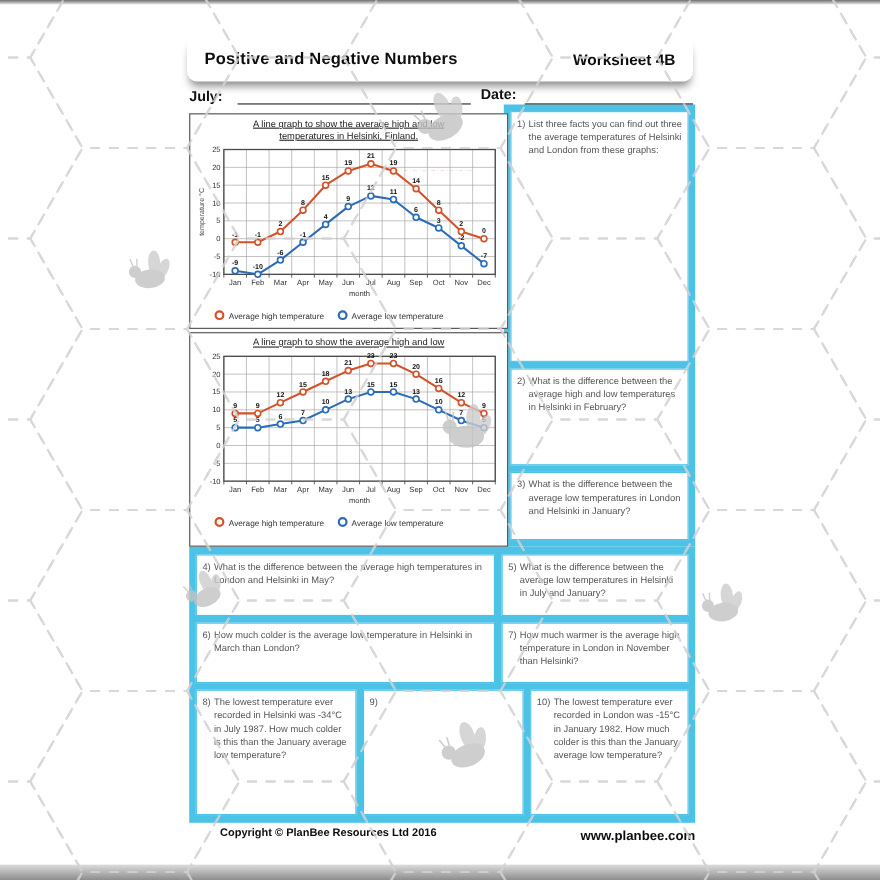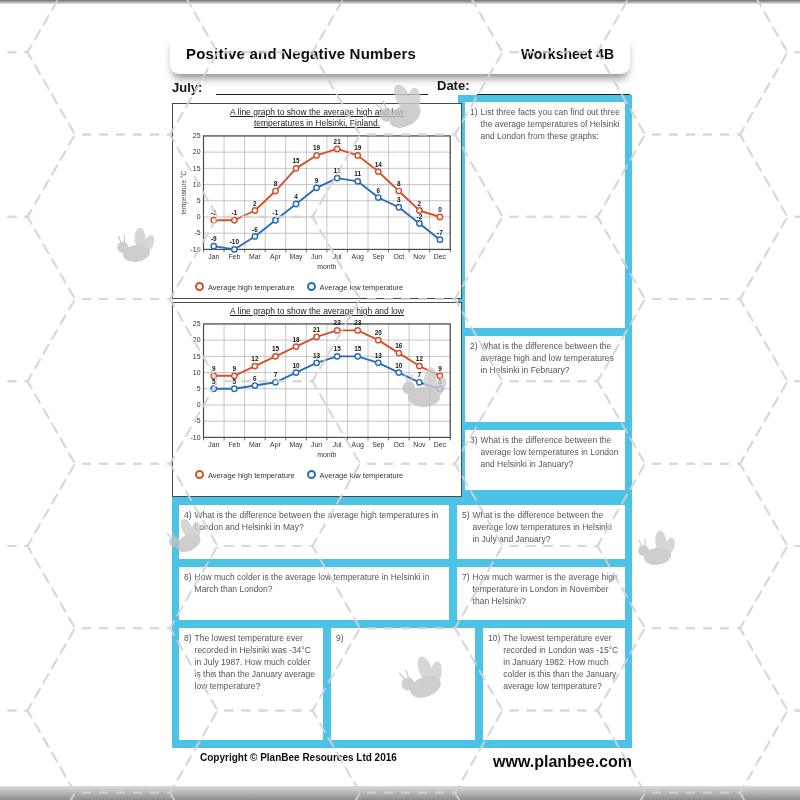--- a/index.html
+++ b/index.html
@@ -33,21 +33,21 @@
                  border:2px solid #999;background:#fff;margin-right:4px;vertical-align:-1px;}
 
   
   .blue-panel{position:absolute;background:#4cc2e6;z-index:4;}
   .qbox{position:absolute;background:#fff;border:1.6px solid #4cc2e6;box-sizing:border-box;
         padding:5px 5px;font-size:8.5px;line-height:1.4;color:#555;
         display:flex;gap:3px;align-items:flex-start;z-index:5;}
   .qnum{white-space:nowrap;}
 
   .footer-left{position:absolute;left:172px;top:752px;font-size:10px;font-weight:800;color:#0d0d0d;z-index:5;margin-left:28px;}
-  .footer-right{position:absolute;right:168px;top:753px;font-size:16px;font-weight:800;color:#0d0d0d;z-index:5;}
+  .footer-right{position:absolute;right:168px;top:753px;font-size:12px;font-weight:800;color:#0d0d0d;z-index:5;}
 
   
   .wm{position:absolute;color:rgba(195,85,66,.38);font-size:6px;letter-spacing:1.5px;
       z-index:40;pointer-events:none;white-space:nowrap;}
 
   
   #overlay{position:absolute;left:0;top:0;width:800px;height:800px;pointer-events:none;z-index:60;}
 </style>
 </head>
 <body>

